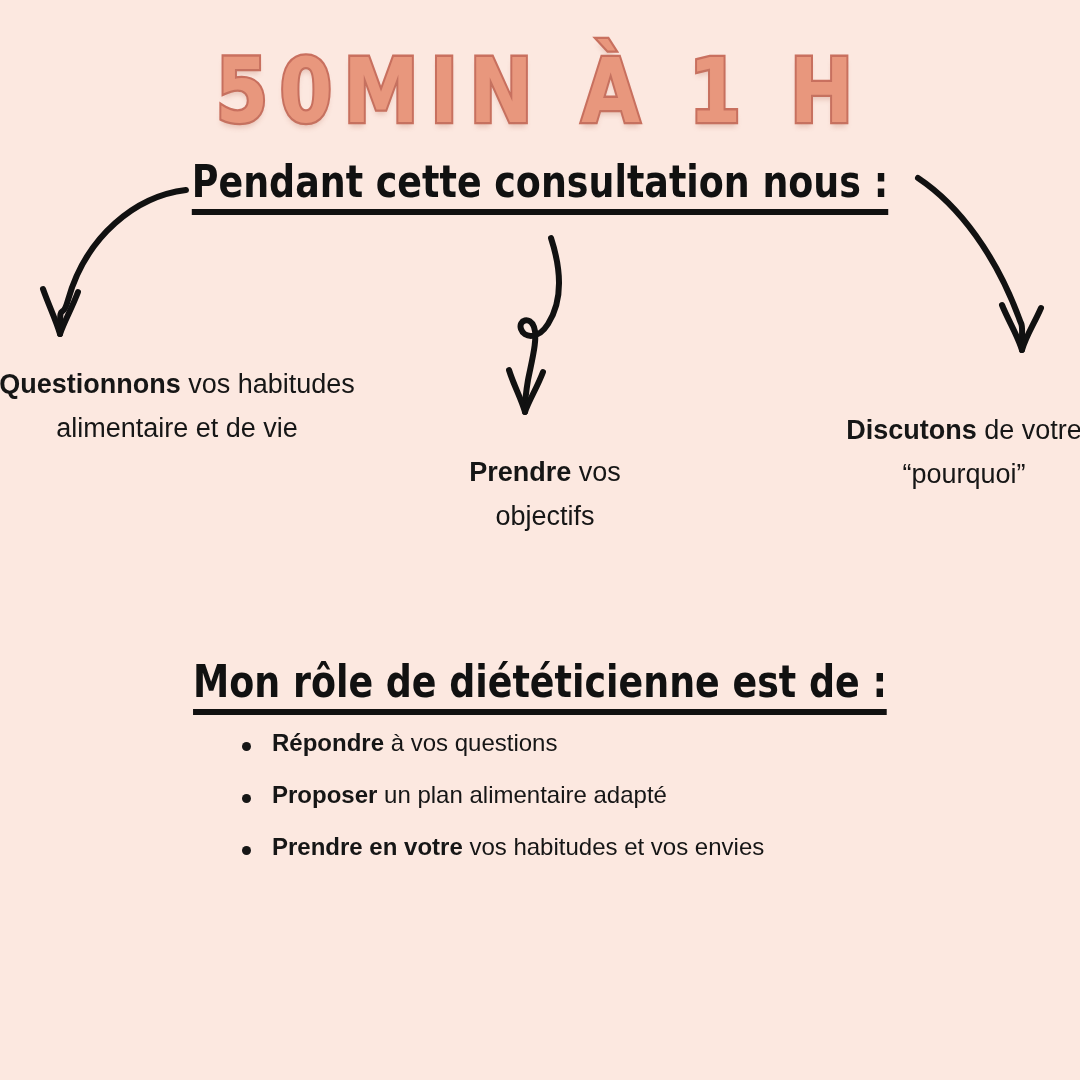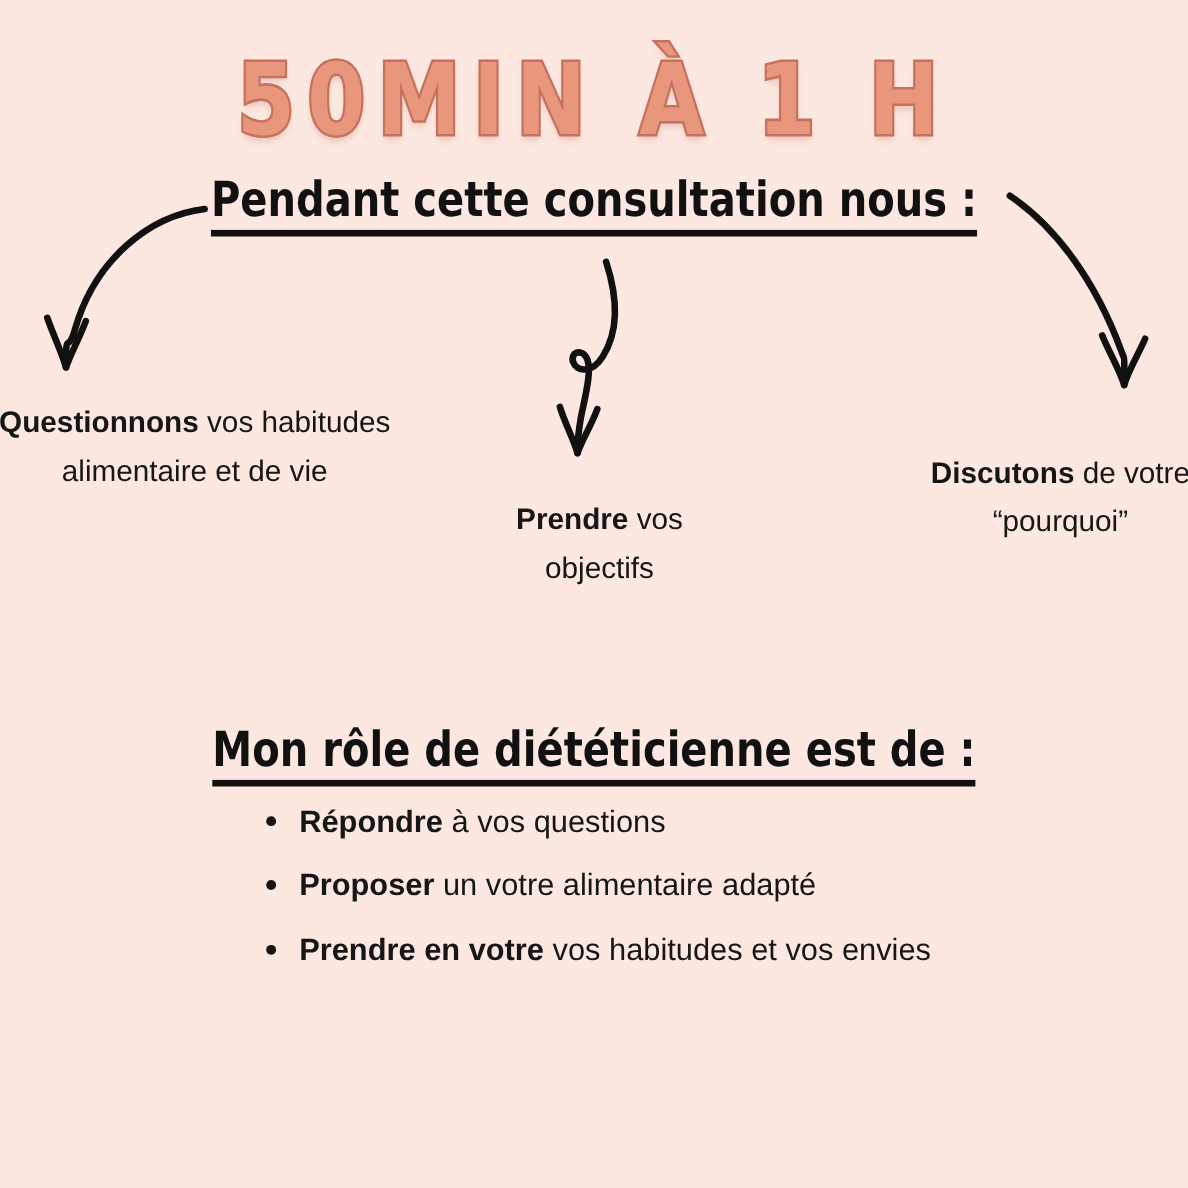--- a/index.html
+++ b/index.html
@@ -123,21 +123,21 @@
     top: 724px;
     width: 640px;
     margin: 0;
     padding: 0;
     list-style: none;
   }
   #role-list li {
     position: relative;
     padding-left: 40px;
     margin-bottom: 13px;
-    font-size: 28px;
+    font-size: 24px;
     line-height: 1.62;
     color: #161616;
   }
   #role-list li::before {
     content: "";
     position: absolute;
     left: 10px;
     top: 18px;
     width: 9px;
     height: 9px;
@@ -192,20 +192,20 @@
     <b>Discutons</b><span> de votre “pourquoi”</span>
   </div>
 
   <div class="heading" id="heading-role">Mon rôle de diététicienne est de :</div>
 
   <ul id="role-list">
     <li>
       <b>Répondre</b><span> à vos questions</span>
     </li>
     <li>
-      <b>Proposer</b><span> un votre alimentaire adapté</span>
+      <b>Proposer</b><span> un plan alimentaire adapté</span>
     </li>
     <li>
       <b>Prendre en votre</b><span> vos habitudes et vos envies</span>
     </li>
   </ul>
 
 </div>
 
 </body></html>

